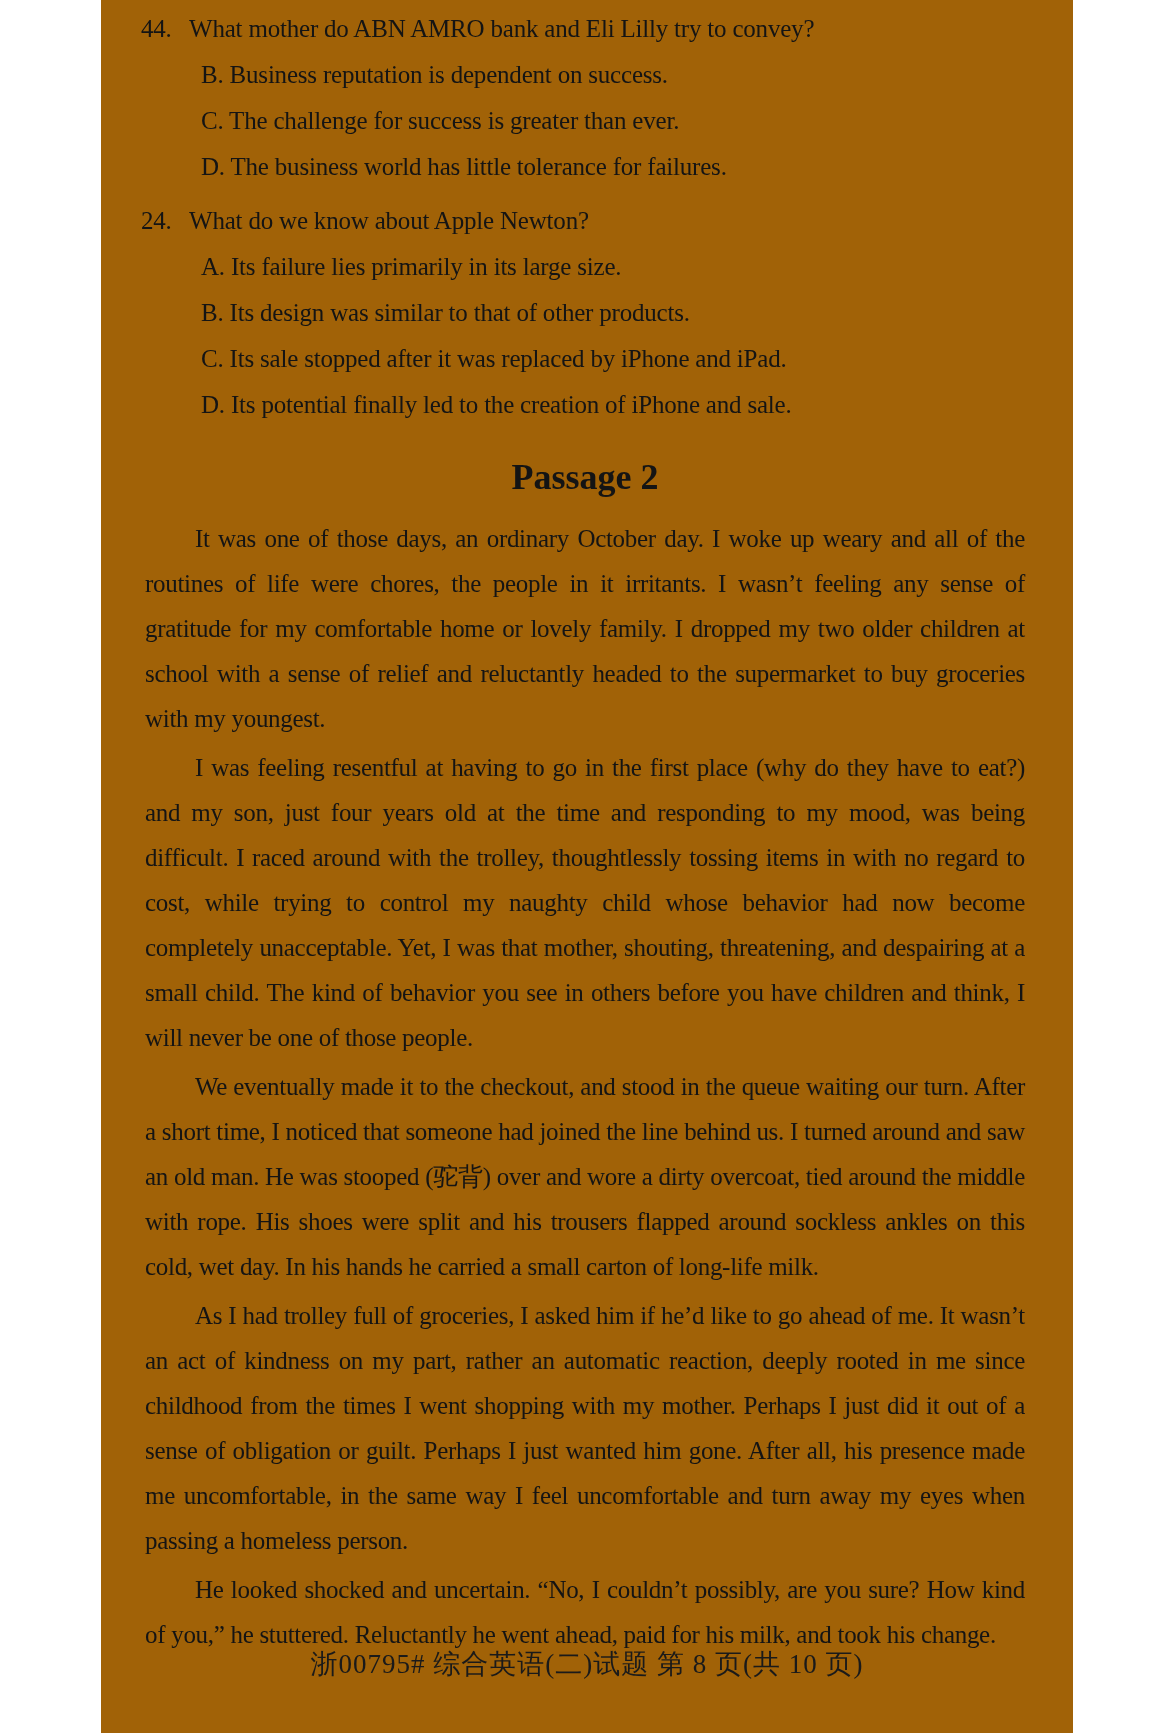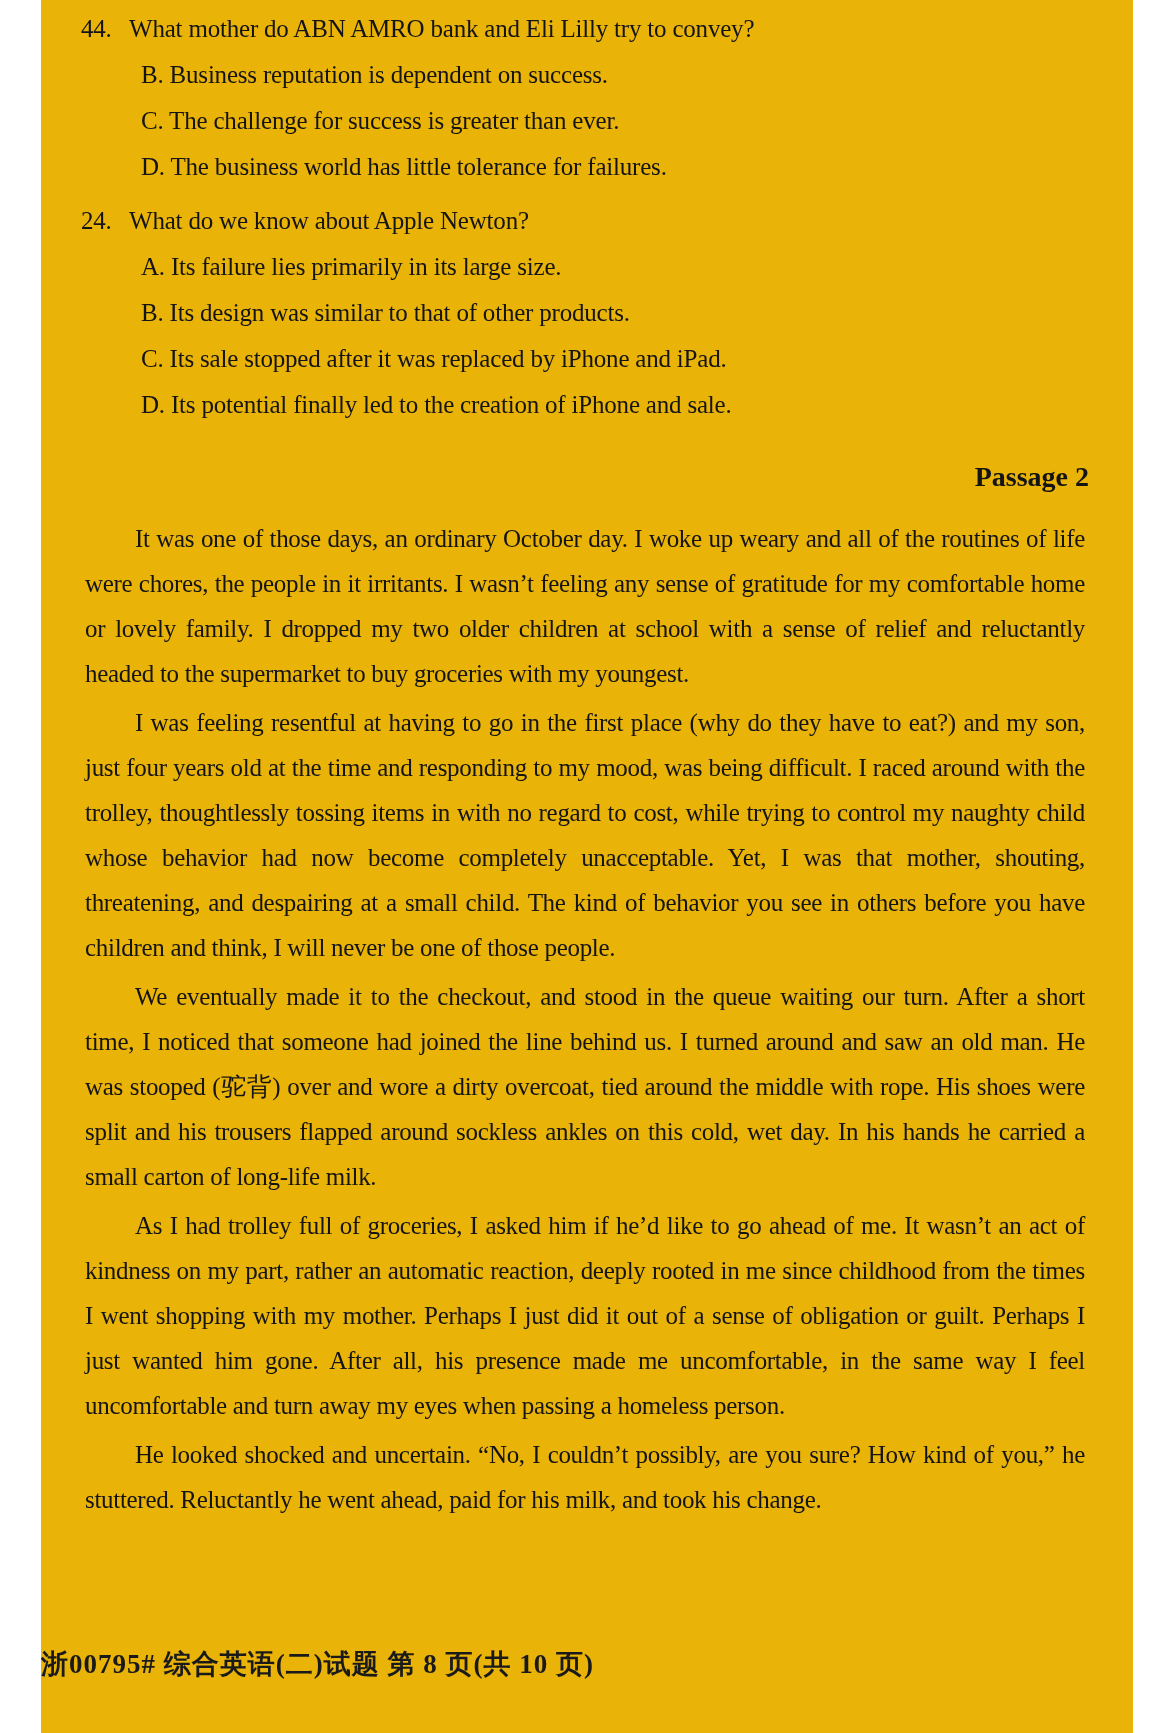--- a/index.html
+++ b/index.html
@@ -2,24 +2,24 @@
 <html><head>
 <meta charset="utf-8">
 <style>
   html, body {
     margin: 0;
     padding: 0;
     background: #ffffff;
   }
   .page {
     position: relative;
-    width: 1092px;
+    width: 972px;
     height: 1733px;
     margin: 0 auto;
-    background: #eab308;
+    background: #a16207;
     color: #141414;
     font-family: "Liberation Serif", "DejaVu Serif", serif;
     box-sizing: border-box;
     padding: 6px 44px 0 40px;
     overflow: hidden;
   }
   
   .questions {
     font-size: 25px;
     letter-spacing: -0.2px;
@@ -40,46 +40,45 @@
   }
   .q-options {
     padding-left: 60px;
   }
   .q-option {
     line-height: 46px;
   }
   
   .passage-title {
     margin: 26px 0 16px 0;
-    text-align: right;
-    font-size: 28px;
+    text-align: center;
+    font-size: 36px;
     font-weight: bold;
     line-height: 46px;
     letter-spacing: 0;
   }
   
   .passage p {
     margin: 4px;
     font-size: 25px;
     letter-spacing: -0.3px;
     line-height: 45px;
     text-align: justify;
     text-indent: 50px;
   }
   
   .page-footer {
     position: absolute;
     top: 1646px;
     left: 0;
     right: 0;
-    text-align: left;
+    text-align: center;
     font-size: 27px;
     letter-spacing: 1px;
     color: #1a1a1a;
-    font-weight: bold;
   }
 </style>
 </head>
 <body>
 
 <div class="page">
 
   <section class="questions">
 
     <div class="question">

